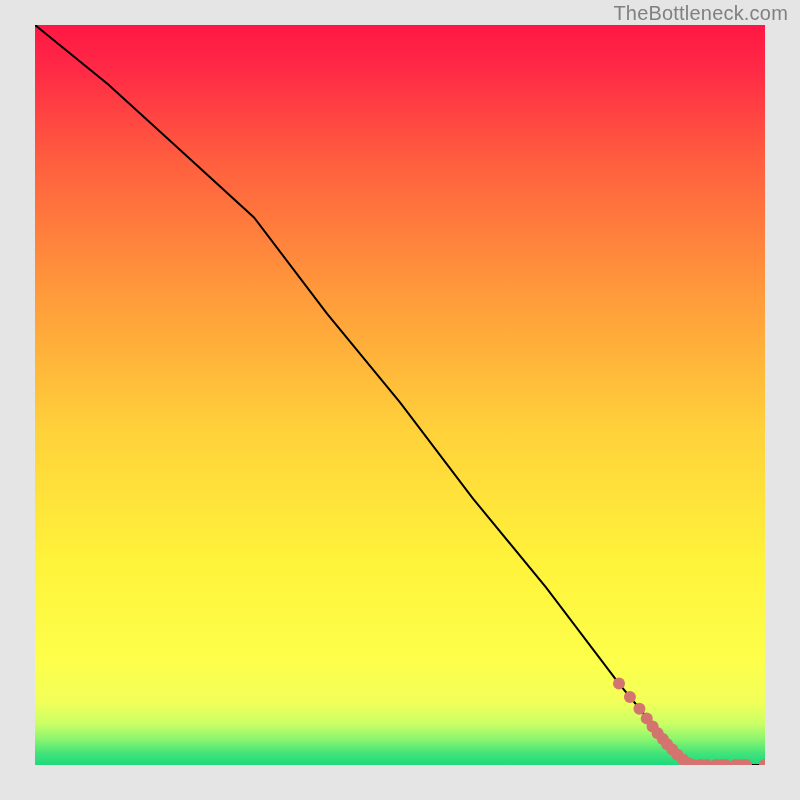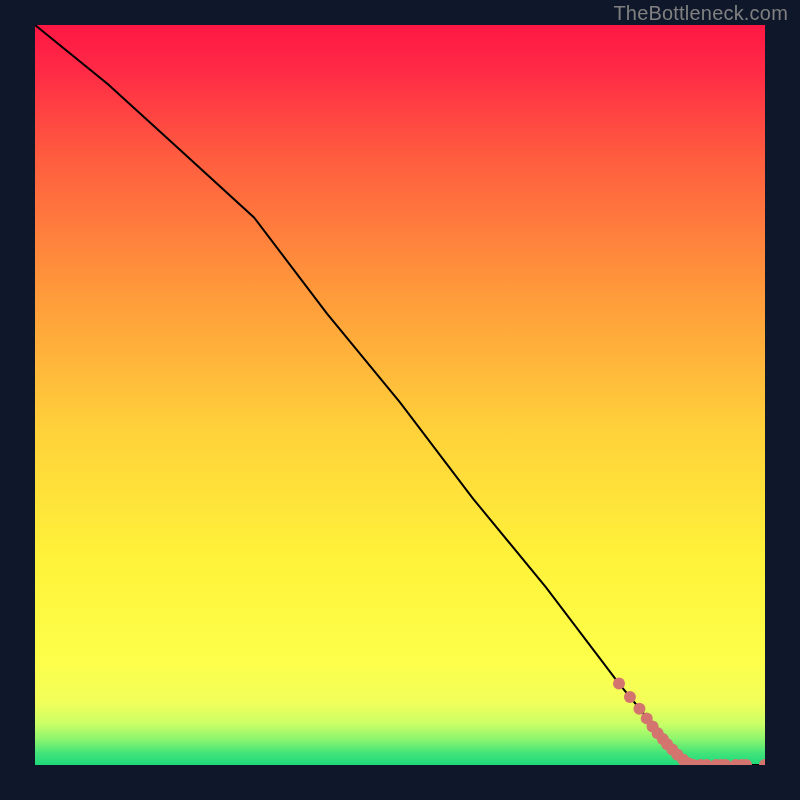--- a/index.html
+++ b/index.html
@@ -9,21 +9,21 @@
     height: 800px;
     background: #000;
     overflow: hidden;
     font-family: Arial, Helvetica, sans-serif;
   }
   .frame {
     position: absolute;
     left: 0; top: 0;
     width: 800px;
     height: 800px;
-    background: #0f172a;
+    background: #e5e5e5;
   }
   .watermark {
     position: absolute;
     top: 2px;
     right: 12px;
     color: #808080;
     font-size: 20px;
     font-weight: 400;
     letter-spacing: 0.2px;
   }

